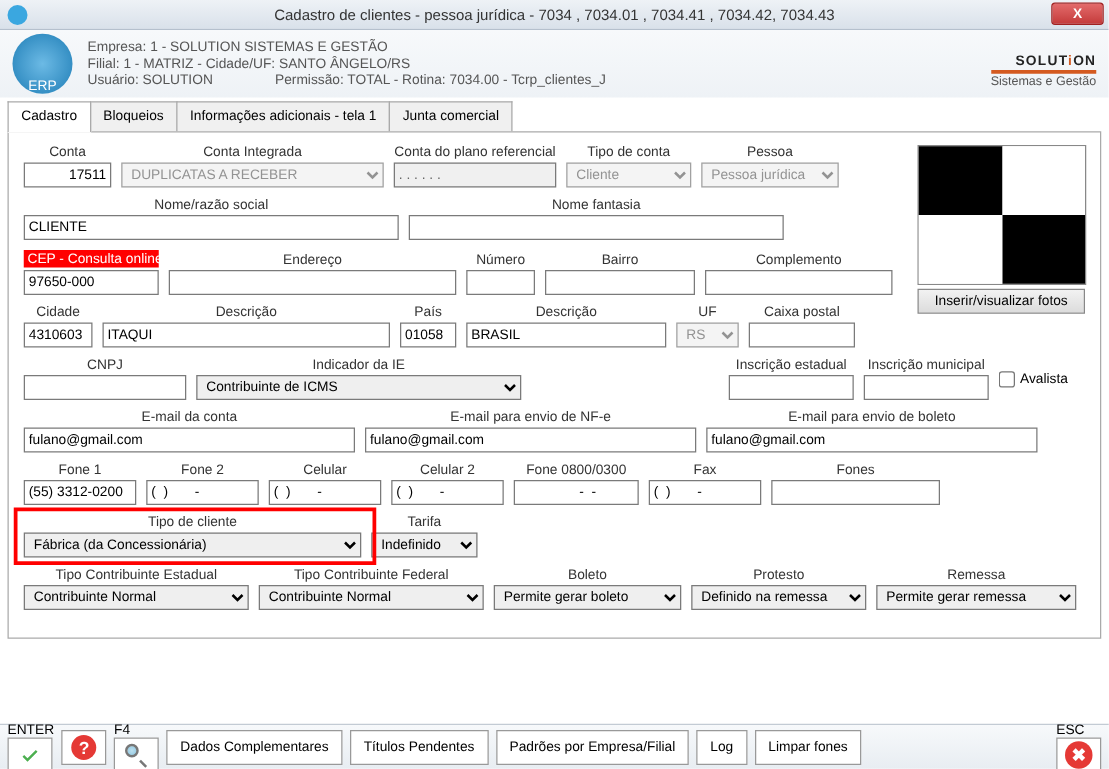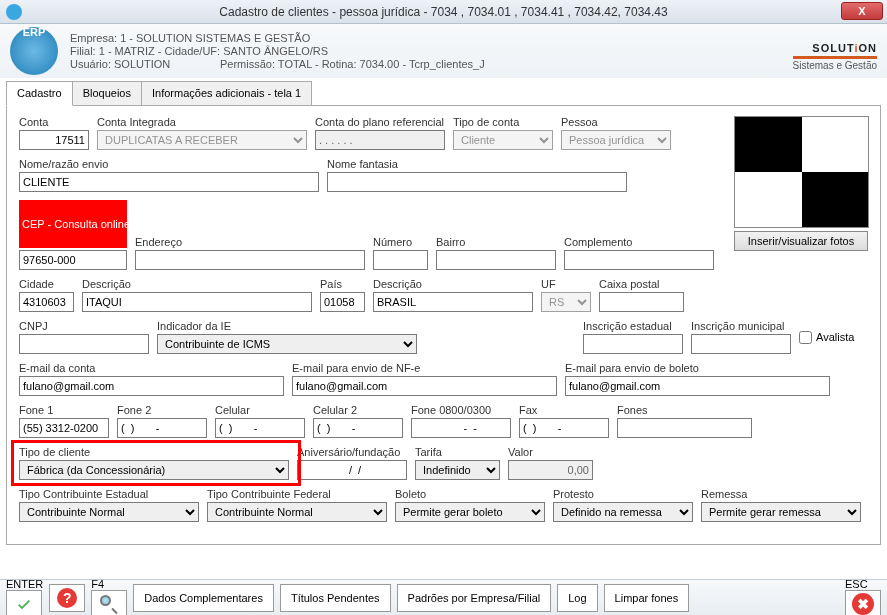--- a/index.html
+++ b/index.html
@@ -4,40 +4,40 @@
 <style>
   * { box-sizing: border-box; margin: 0; padding: 0; font-family: Arial, sans-serif; font-size: 11px; }
   body { background: #fff; width: 887px; height: 615px; overflow: hidden; }
   
   .titlebar { height: 24px; background: linear-gradient(#eef2f6, #d9e1ea); border-bottom: 1px solid #b5c0cd; position: relative; display: flex; align-items: center; justify-content: center; }
   .titlebar .appicon { position: absolute; left: 6px; top: 4px; width: 16px; height: 16px; border-radius: 50%; background: #3aa7e0; }
   .titlebar .title { color: #333; font-size: 12px; }
   .titlebar .close-btn { position: absolute; right: 4px; top: 2px; width: 42px; height: 18px; background: linear-gradient(#e36b6b, #c43b3b); border: 1px solid #a02020; border-radius: 3px; color: #fff; text-align: center; line-height: 16px; font-weight: bold; cursor: pointer; }
   
   .header { height: 54px; background: linear-gradient(#f7f9fb, #eef2f6); display: flex; align-items: center; padding: 4px 10px; }
-  .logo-erp { width: 48px; height: 48px; border-radius: 50%; background: radial-gradient(#6cbae5, #1e7db6); color: #fff; display: flex; align-items: flex-start; justify-content: center; font-weight: bold; font-size: 11px; text-align: center; line-height: 1; }
+  .logo-erp { width: 48px; height: 48px; border-radius: 50%; background: radial-gradient(#6cbae5, #1e7db6); color: #fff; display: flex; align-items: flex-end; justify-content: center; font-weight: normal; font-size: 11px; text-align: center; line-height: 1; }
   .header-info { margin-left: 12px; color: #555; font-size: 10px; line-height: 13px; }
   .header-info span { display: inline-block; }
   .logo-right { margin-left: auto; text-align: right; }
   .logo-right .brand { font-size: 22px; font-weight: bold; color: #222; letter-spacing: 1px; }
   .logo-right .brand .i { color: #d45a20; }
   .logo-right .sub { font-size: 10px; color: #555; border-top: 3px solid #d45a20; padding-top: 1px; margin-top: -2px; display: inline-block; }
   
   .content { padding: 2px 6px 0 6px; }
   
   .tabs { display: flex; border-bottom: none; }
   .tab { padding: 5px 10px 6px; border: 1px solid #aaa; border-bottom: none; background: #f0f0f0; margin-right: -1px; cursor: pointer; position: relative; top: 1px; }
   .tab.active { background: #fff; border-bottom: 1px solid #fff; z-index: 2; }
   
   .panel { border: 1px solid #aaa; background: #fff; padding: 10px 12px 14px; position: relative; }
   
   .row { display: flex; align-items: flex-end; gap: 8px; margin-bottom: 8px; flex-wrap: wrap; }
   .fld { display: flex; flex-direction: column; }
-  .fld label { color: #333; font-size: 11px; margin-bottom: 2px; white-space: nowrap; }
-  .fld label.cep-online { background: #ff0000; color: #fff; padding: 18px 3px; }
+  .fld label { color: #333; font-size: 11px; margin-bottom: 2px; white-space: nowrap; text-align: center; }
+  .fld label.cep-online { background: #ff0000; color: #fff; padding: 1px 3px; }
   .fld input, .fld select { height: 20px; border: 1px solid #7a7a7a; padding: 1px 3px; font-size: 11px; }
   .fld input[readonly], .fld input:disabled, .fld select:disabled { background: #f0f0f0; color: #666; }
   .fld input.right { text-align: right; }
   .fld input.center { text-align: center; }
   
   .photo-box { position: absolute; right: 12px; top: 10px; width: 134px; }
   .photo-box .canvas { width: 135px; height: 112px; border: 1px solid #888; background: #fff; display: grid; grid-template-columns: 1fr 1fr; grid-template-rows: 1fr 1fr; }
   .photo-box .canvas div:nth-child(1) { background: #000; }
   .photo-box .canvas div:nth-child(2) { background: #fff; }
   .photo-box .canvas div:nth-child(3) { background: #fff; }
@@ -84,20 +84,21 @@
     <div class="brand"><span>SOLUT</span><span class="i">i</span><span>ON</span></div>
     <span class="sub">Sistemas e Gestão</span>
   </div>
 </div>
 
 <div class="content">
   <div class="tabs">
     <div class="tab active">Cadastro</div>
     <div class="tab">Bloqueios</div>
     <div class="tab">Informações adicionais - tela 1</div>
+    <div class="tab">Junta comercial</div>
   </div>
 
   <div class="panel">
 
     <div class="photo-box">
       <div class="canvas">
           <div></div>
           <div></div>
           <div></div>
           <div></div>
@@ -123,21 +124,21 @@
         <select disabled=""><option>Cliente</option></select>
       </div>
       <div class="fld" style="width:110px">
         <label>Pessoa</label>
         <select disabled=""><option>Pessoa jurídica</option></select>
       </div>
     </div>
 
     <div class="row">
       <div class="fld" style="width:300px">
-        <label>Nome/razão envio</label>
+        <label>Nome/razão social</label>
         <input value="CLIENTE" style="">
       </div>
       <div class="fld" style="width:300px">
         <label>Nome fantasia</label>
         <input value="" style="">
       </div>
     </div>
 
     <div class="row">
       <div class="fld" style="width:108px">
@@ -258,31 +259,23 @@
         <input value="" style="">
       </div>
     </div>
 
     <div class="row" style="position:relative">
       <div class="highlight-box" style="left:-8px; top:-6px; width:290px; height:46px;"></div>
       <div class="fld" style="width:270px">
         <label>Tipo de cliente</label>
         <select><option>Fábrica (da Concessionária)</option></select>
       </div>
-      <div class="fld" style="width:110px">
-        <label>Aniversário/fundação</label>
-        <input class="center" value="  /  /" style="">
-      </div>
       <div class="fld" style="width:85px">
         <label>Tarifa</label>
         <select><option>Indefinido</option></select>
-      </div>
-      <div class="fld" style="width:85px">
-        <label>Valor</label>
-        <input disabled="" class="right" value="0,00" style="">
       </div>
     </div>
 
     <div class="row">
       <div class="fld" style="width:180px">
         <label>Tipo Contribuinte Estadual</label>
         <select><option>Contribuinte Normal</option></select>
       </div>
       <div class="fld" style="width:180px">
         <label>Tipo Contribuinte Federal</label>

